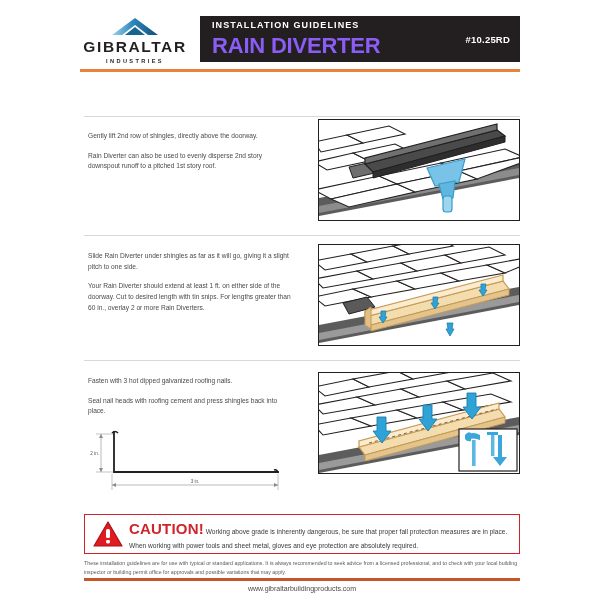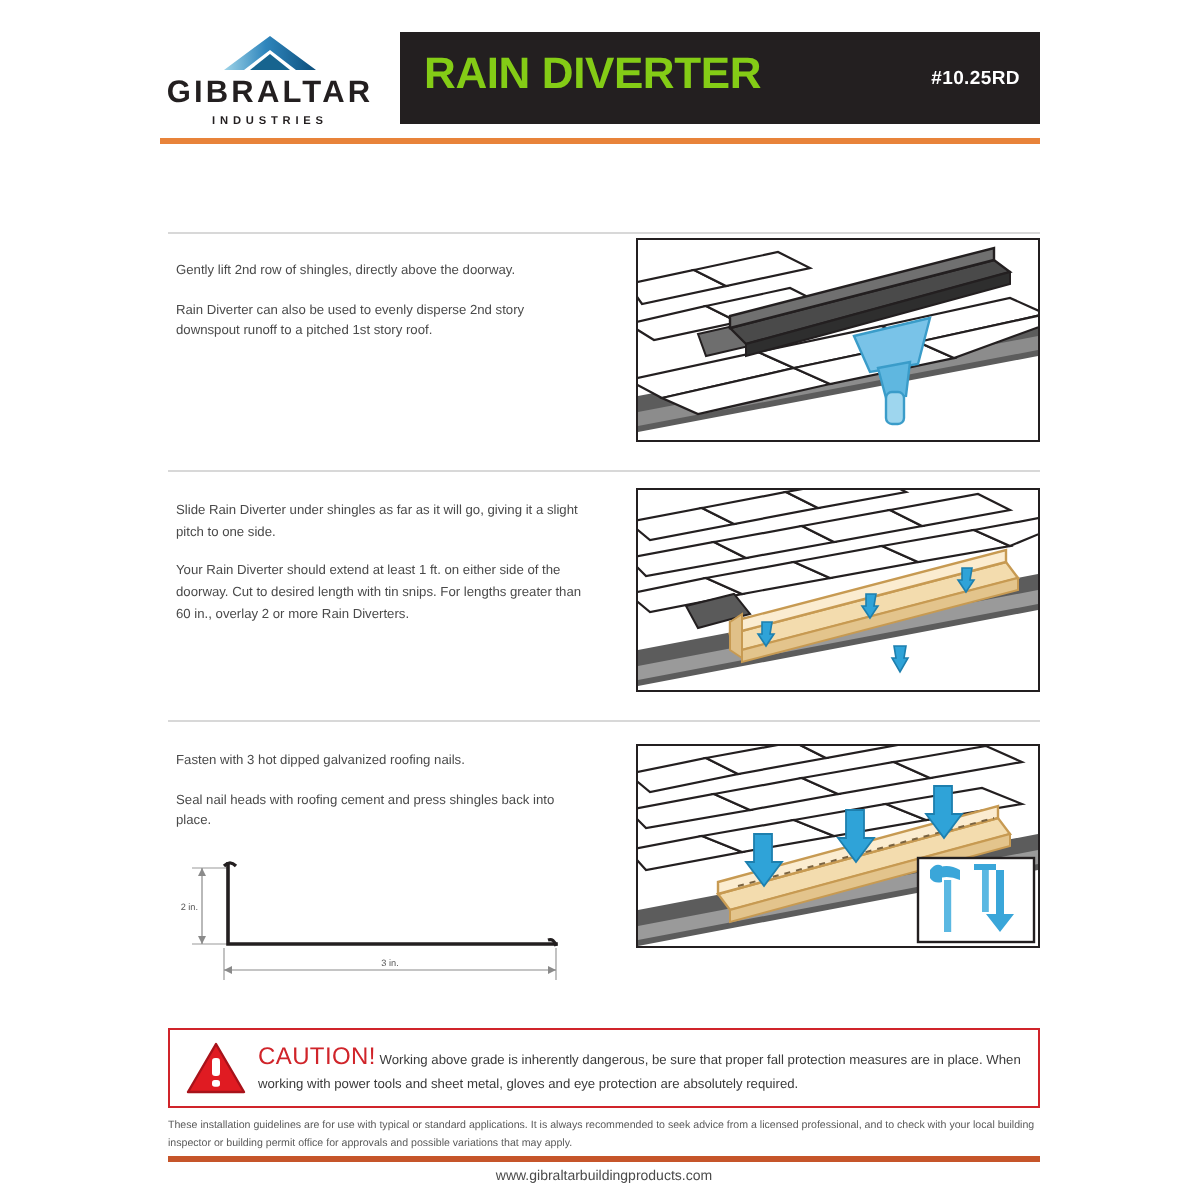--- a/index.html
+++ b/index.html
@@ -73,21 +73,21 @@
     box-sizing: border-box;
   }
   .title-kicker {
     color: #ffffff;
     font-size: 9px;
     font-weight: bold;
     letter-spacing: 1.1px;
     line-height: 1;
   }
   .title-main {
-    color: #84cc16;
+    color: #8b5cf6;
     font-size: 22px;
     font-weight: bold;
     letter-spacing: -0.2px;
     line-height: 1;
     margin-top: 5px;
   }
   .part-no {
     position: absolute;
     right: 10px;
     bottom: 17px;
@@ -179,22 +179,22 @@
   }
   .caution-icon { width: 30px; flex: 0 0 30px; }
   .caution-body {
     margin-left: 6px;
     font-size: 6.6px;
     line-height: 1.62;
     color: #3a3a3a;
   }
   .caution-word {
     color: #d0242a;
-    font-weight: normal;
-    font-size: 12px;
+    font-weight: bold;
+    font-size: 15px;
     letter-spacing: 0.2px;
   }
 
   .fineprint {
     position: absolute;
     left: 84px;
     top: 559px;
     width: 436px;
     font-size: 5.3px;
     line-height: 1.68;
@@ -236,20 +236,21 @@
           </linearGradient>
         </defs>
         <path d="M23 0 L46 17 L36 17 L23 7 L10 17 L0 17 Z" fill="url(#lg)"></path>
         <path d="M23 9 L33 17 L13 17 Z" fill="#17648f"></path>
       </svg>
       <div class="logo-word">GIBRALTAR</div>
       <div class="logo-sub">INDUSTRIES</div>
     </div>
 
     <div class="title-bar">
+      <div class="title-kicker">INSTALLATION GUIDELINES</div>
       <div class="title-main">RAIN DIVERTER</div>
       <div class="part-no">#10.25RD</div>
     </div>
   </div>
 
   <div class="header-rule"></div>
 
 
   <div class="divider d1"></div>
   <div class="divider d2"></div>

